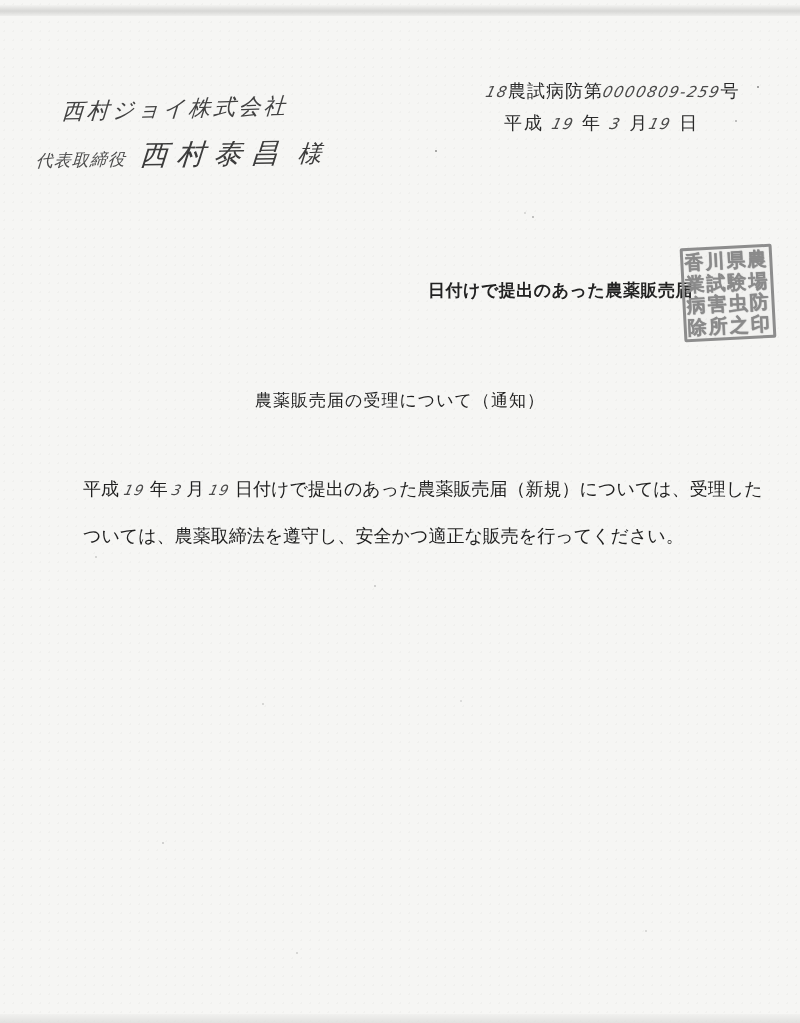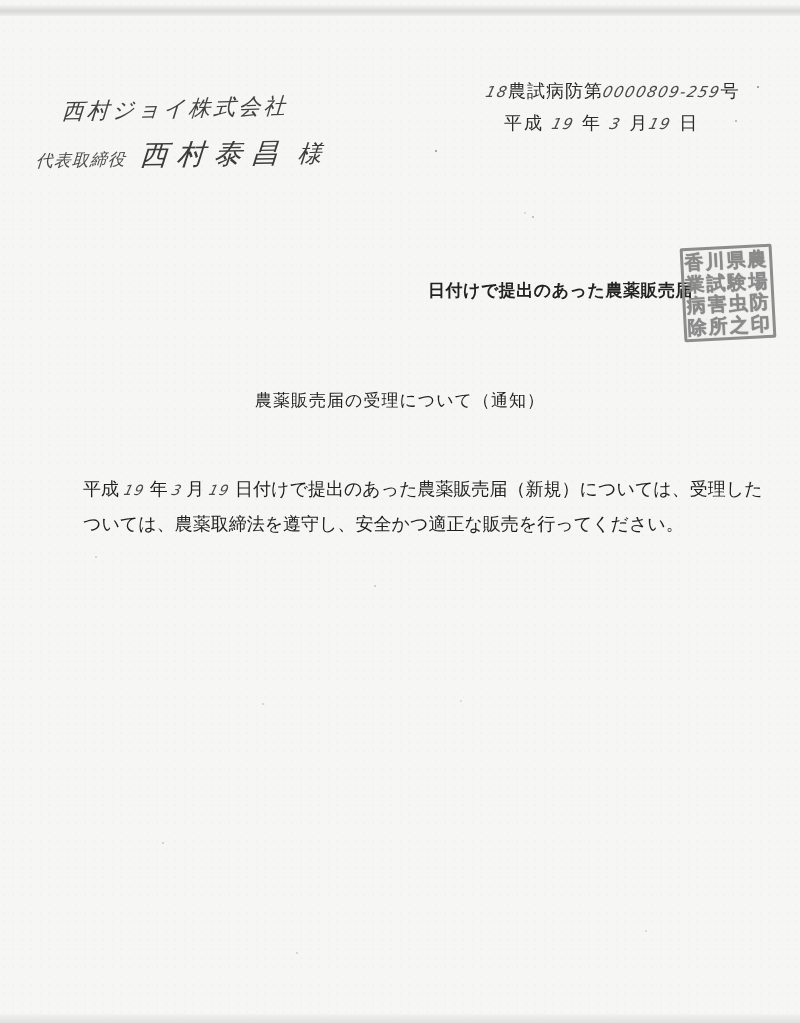--- a/index.html
+++ b/index.html
@@ -99,21 +99,21 @@
   .subject-title{
     position:absolute;left:0;top:389px;width:800px;
     text-align:center;font-size:17px;letter-spacing:1px;color:#1f1f1f;
   }
   .body-block{
     position:absolute;left:62px;top:476px;width:700px;
     font-size:18px;color:#1f1f1f;
   }
   .body-line{white-space:nowrap;line-height:27px;height:27px;}
   .body-line.indent{padding-left:21px;}
-  .body-line.para-gap{margin-top:8px;}
+  .body-line.para-gap{margin-top:20px;}
   .body-block .hw-digit{font-size:14px;margin:0 5px;}
   .body-block .hw-digit.tight{margin:0 4px;}
 </style>
 </head>
 <body>
 
 <div class="paper">
 
   <div class="scan-band-top"></div>
   <div class="scan-band-bottom"></div>

